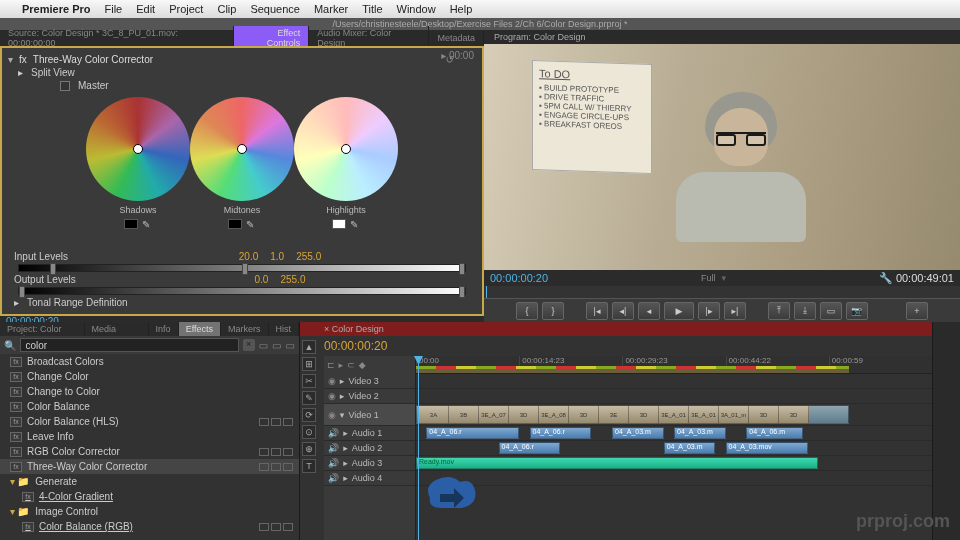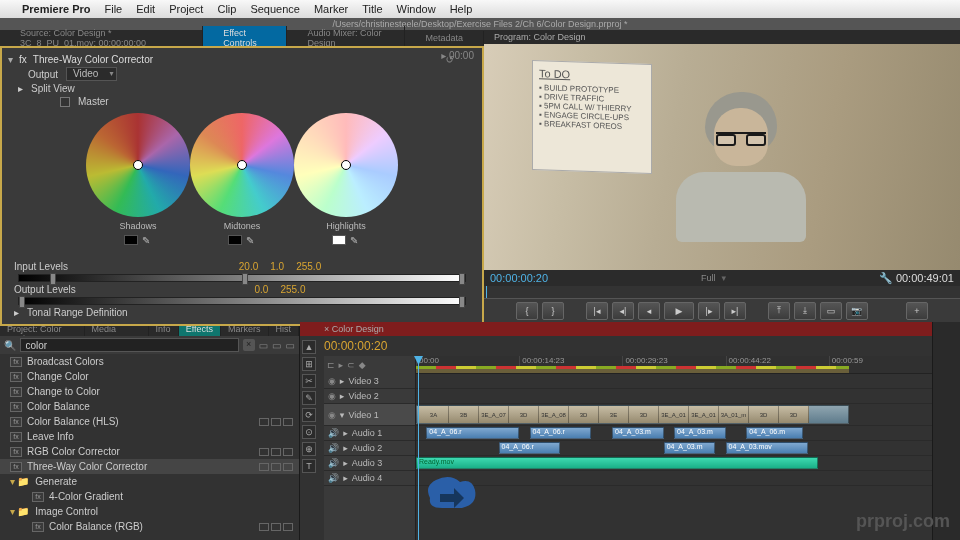--- a/index.html
+++ b/index.html
@@ -13,43 +13,43 @@
 
 .title-bar { height: 12px; background: #555; color: #aaa; font-size: 9px; display: flex; align-items: center; justify-content: center; }
 
 
 .work { display: flex; height: 292px; }
 .left-stack { width: 484px; display: flex; flex-direction: column; }
 .right-stack { flex: 1; display: flex; flex-direction: column; }
 
 
 .panel-tabs { height: 16px; background: #2a2a2a; display: flex; align-items: center; font-size: 9px; color: #888; }
-.panel-tabs span { padding: 2px 20px; border-right: 1px solid #222; }
-.panel-tabs .active { background: #0369a1; color: #ddd; }
+.panel-tabs span { padding: 2px 8px; border-right: 1px solid #222; }
+.panel-tabs .active { background: #8b5cf6; color: #ddd; text-align: right; }
 .fx-panel { flex: 1; background: #3a3a3a; border: 2px solid #c7a84a; position: relative; padding: 4px 6px; }
 .fx-title-row { display: flex; align-items: center; gap: 6px; color: #ddd; font-size: 10px; margin: 2px 0; }
 .fx-title-row .tri { color: #aaa; }
 .fx-sub-row { display: flex; align-items: center; gap: 8px; margin: 2px 0 2px 20px; font-size: 10px; }
 .fx-sub-row .dropdown { background: #2b2b2b; border: 1px solid #555; padding: 0 18px 0 6px; height: 14px; line-height: 12px; color: #bbb; position: relative; }
 .fx-sub-row .dropdown::after { content: "▾"; position: absolute; right: 3px; top: 0; color: #888; font-size: 8px; }
 .fx-checkbox { width: 10px; height: 10px; border: 1px solid #777; background: #333; display: inline-block; }
 
 .wheels { display: flex; justify-content: center; margin: 6px 0 2px; }
 .wheel-col { display: flex; flex-direction: column; align-items: center; gap: 4px; }
 .wheel { width: 104px; height: 104px; border-radius: 50%; position: relative; }
 .wheel-shadows { background: conic-gradient(from 0deg, #a33,#a6a,#36b,#2aa,#3b5,#bb3,#b63,#a33); }
 .wheel-midtones { background: conic-gradient(from 0deg, #e66,#d7d,#58d,#4cc,#5d7,#dd5,#d85,#e66); }
 .wheel-highlights { background: conic-gradient(from 0deg, #fbb,#ecf,#acf,#bef,#bfc,#ffb,#fdb,#fbb); }
 .wheel::after { content: ""; position: absolute; top: 50%; left: 50%; width: 8px; height: 8px; background: #fff; border: 1px solid #000; border-radius: 50%; transform: translate(-50%,-50%); }
 .wheel-label { font-size: 9px; color: #bbb; }
 .wheel-tools { display: flex; gap: 4px; }
 .tool-swatch { width: 14px; height: 10px; background: #000; border: 1px solid #555; }
 .tool-eyedrop { width: 10px; height: 10px; color: #bbb; font-size: 10px; }
 
-.levels { margin: 16px 6px 2px; }
+.levels { margin: 22px 6px 2px; }
 .levels-row { display: flex; align-items: center; gap: 6px; margin: 2px 0; }
 .levels-label { width: 70px; color: #ccc; }
 .levels-vals { display: flex; gap: 12px; color: #d9a531; justify-content: center; flex: 1; }
 .levels-track { height: 8px; flex: 1; background: linear-gradient(to right,#000,#fff); border: 1px solid #222; position: relative; margin: 0 4px; }
 .levels-track .handle { position: absolute; top: -2px; width: 6px; height: 12px; background: #888; border: 1px solid #444; }
 
 .tc-strip { height: 14px; background: #2b2b2b; color: #4fb3e6; font-size: 10px; display: flex; align-items: center; padding: 0 6px; }
 
 
 .program-tabs { height: 14px; background: #2a2a2a; color: #aaa; font-size: 9px; display: flex; align-items: center; }
@@ -76,34 +76,34 @@
 .pc-btn.wide { width: 30px; }
 
 
 .lower { height: 218px; display: flex; }
 .project { width: 300px; background: #323232; border-right:1px solid #1a1a1a; display:flex; flex-direction:column; }
 .timeline { flex: 1; background: #323232; position: relative; }
 .audio-meter { width: 28px; background:#2a2a2a; border-left:1px solid #1a1a1a; }
 
 .proj-tabs { height:14px; background:#2a2a2a; font-size:9px; color:#888; display:flex; align-items:flex-start; }
 .proj-tabs span { padding:2px 7px; border-right:1px solid #222; }
-.proj-tabs .active { color:#ddd; background:#0f766e; }
+.proj-tabs .active { color:#ddd; background:#737373; }
 .search-row { height:18px; display:flex; align-items:center; gap:4px; padding:2px 4px; background:#3a3a3a; }
 .search-row .lens { color:#888; }
 .search-row input { flex:1; background:#222; border:1px solid #555; color:#ccc; font-size:10px; height:14px; padding:0 4px; }
 .search-row .x { width:12px; height:12px; background:#555; color:#222; font-size:9px; text-align:center; border-radius:2px; }
 
 .tree { flex:1; overflow:auto; font-size:10px; }
 .tree .row { display:flex; align-items:center; height:15px; padding-left:10px; gap:5px; color:#ccc; }
 .tree .row.hover { background:#454545; }
 .tree .fx-ico { width:12px; height:10px; background:#3a3a3a; border:1px solid #666; font-size:7px; text-align:center; color:#999; line-height:8px; }
 .tree .folder-ico { color:#c7a84a; font-size:10px; }
 .tree .row .badges { margin-left:auto; margin-right:6px; display:flex; gap:2px; }
 .tree .row .b { width:10px; height:8px; border:1px solid #666; }
-.tree .sub { padding-left:32px; }
+.tree .sub { padding-left:22px;text-decoration:underline; }
 
 .tools-col { position:absolute; left:2px; top:18px; width:16px; display:flex; flex-direction:column; gap:3px; }
 .tools-col .t { width:14px; height:14px; background:#2b2b2b; border:1px solid #555; color:#aaa; font-size:9px; display:flex; align-items:center; justify-content:center; }
 
 .tl-tabs { height:14px; background:#7f1d1d; font-size:9px; color:#aaa; display:flex; align-items:center; padding-left:24px; }
 .tl-head { height:20px; display:flex; align-items:center; padding-left:24px; gap:20px; }
 .tl-head .tc { color:#d9a531; font-size:12px; }
 .tl-body { display:flex; height:calc(100% - 34px); padding-left:24px; }
 .tl-left { width:92px; background:#3a3a3a; border-right:1px solid #222; }
 .tl-right { flex:1; position:relative; }
@@ -165,24 +165,20 @@
     </div>
     <div class="fx-panel">
       <div style="position:absolute; top:2px; right:8px; color:#888; font-size:10px;">
         ▸ <span>00:00</span>
       </div>
       <div class="fx-title-row">
         <span class="tri">▾</span>
         <span>fx</span>
         <span>Three-Way Color Corrector</span>
         <span style="margin-left:auto; margin-right:22px; color:#888">↺</span>
-      </div>
-      <div class="fx-sub-row">
-        <span>Output</span>
-        <span class="dropdown">Video</span>
       </div>
       <div class="fx-sub-row" style="margin-left:10px;">
         <span class="tri">▸</span>
         <span>Split View</span>
       </div>
       <div class="fx-sub-row" style="margin-left:40px;padding-left:12px;">
         <span class="fx-checkbox"></span>
         <span>Master</span>
       </div>
 

